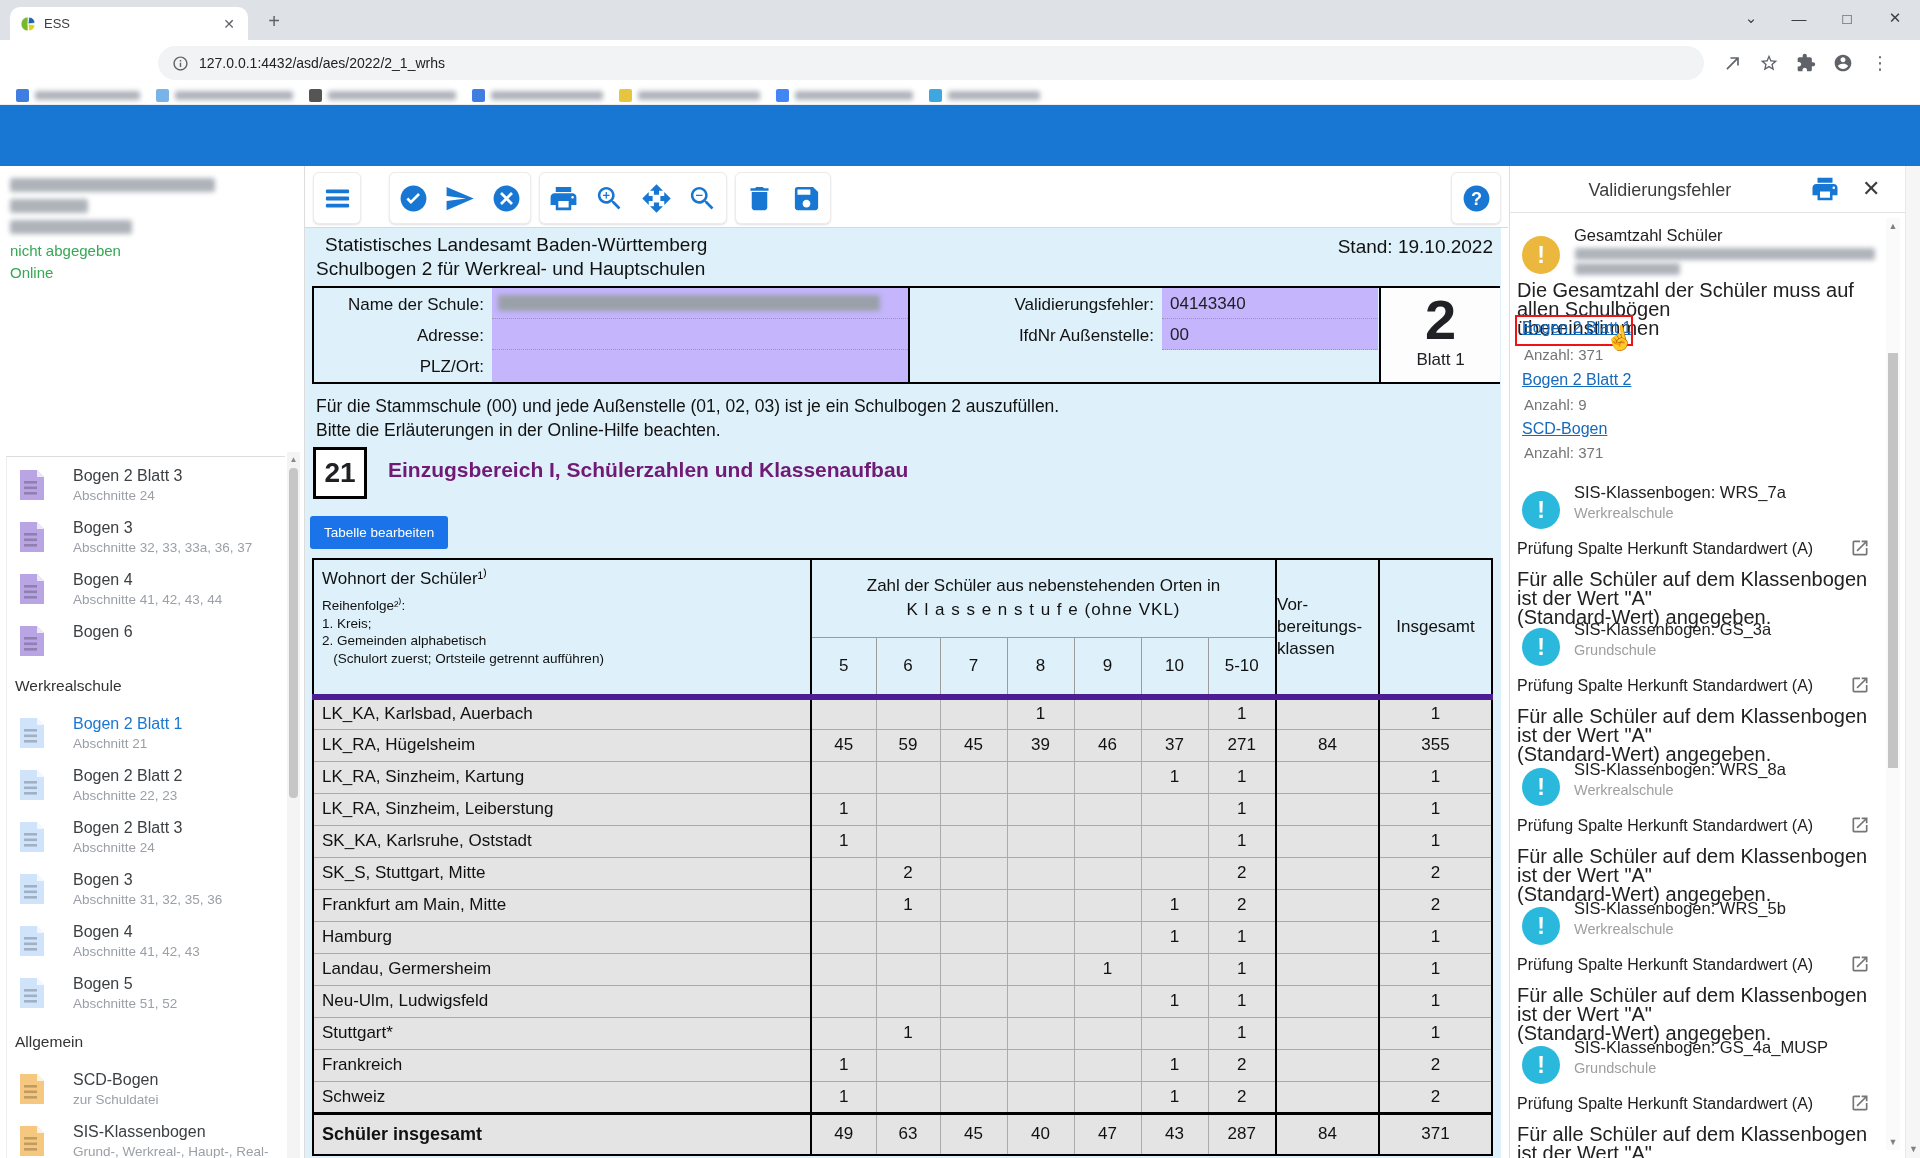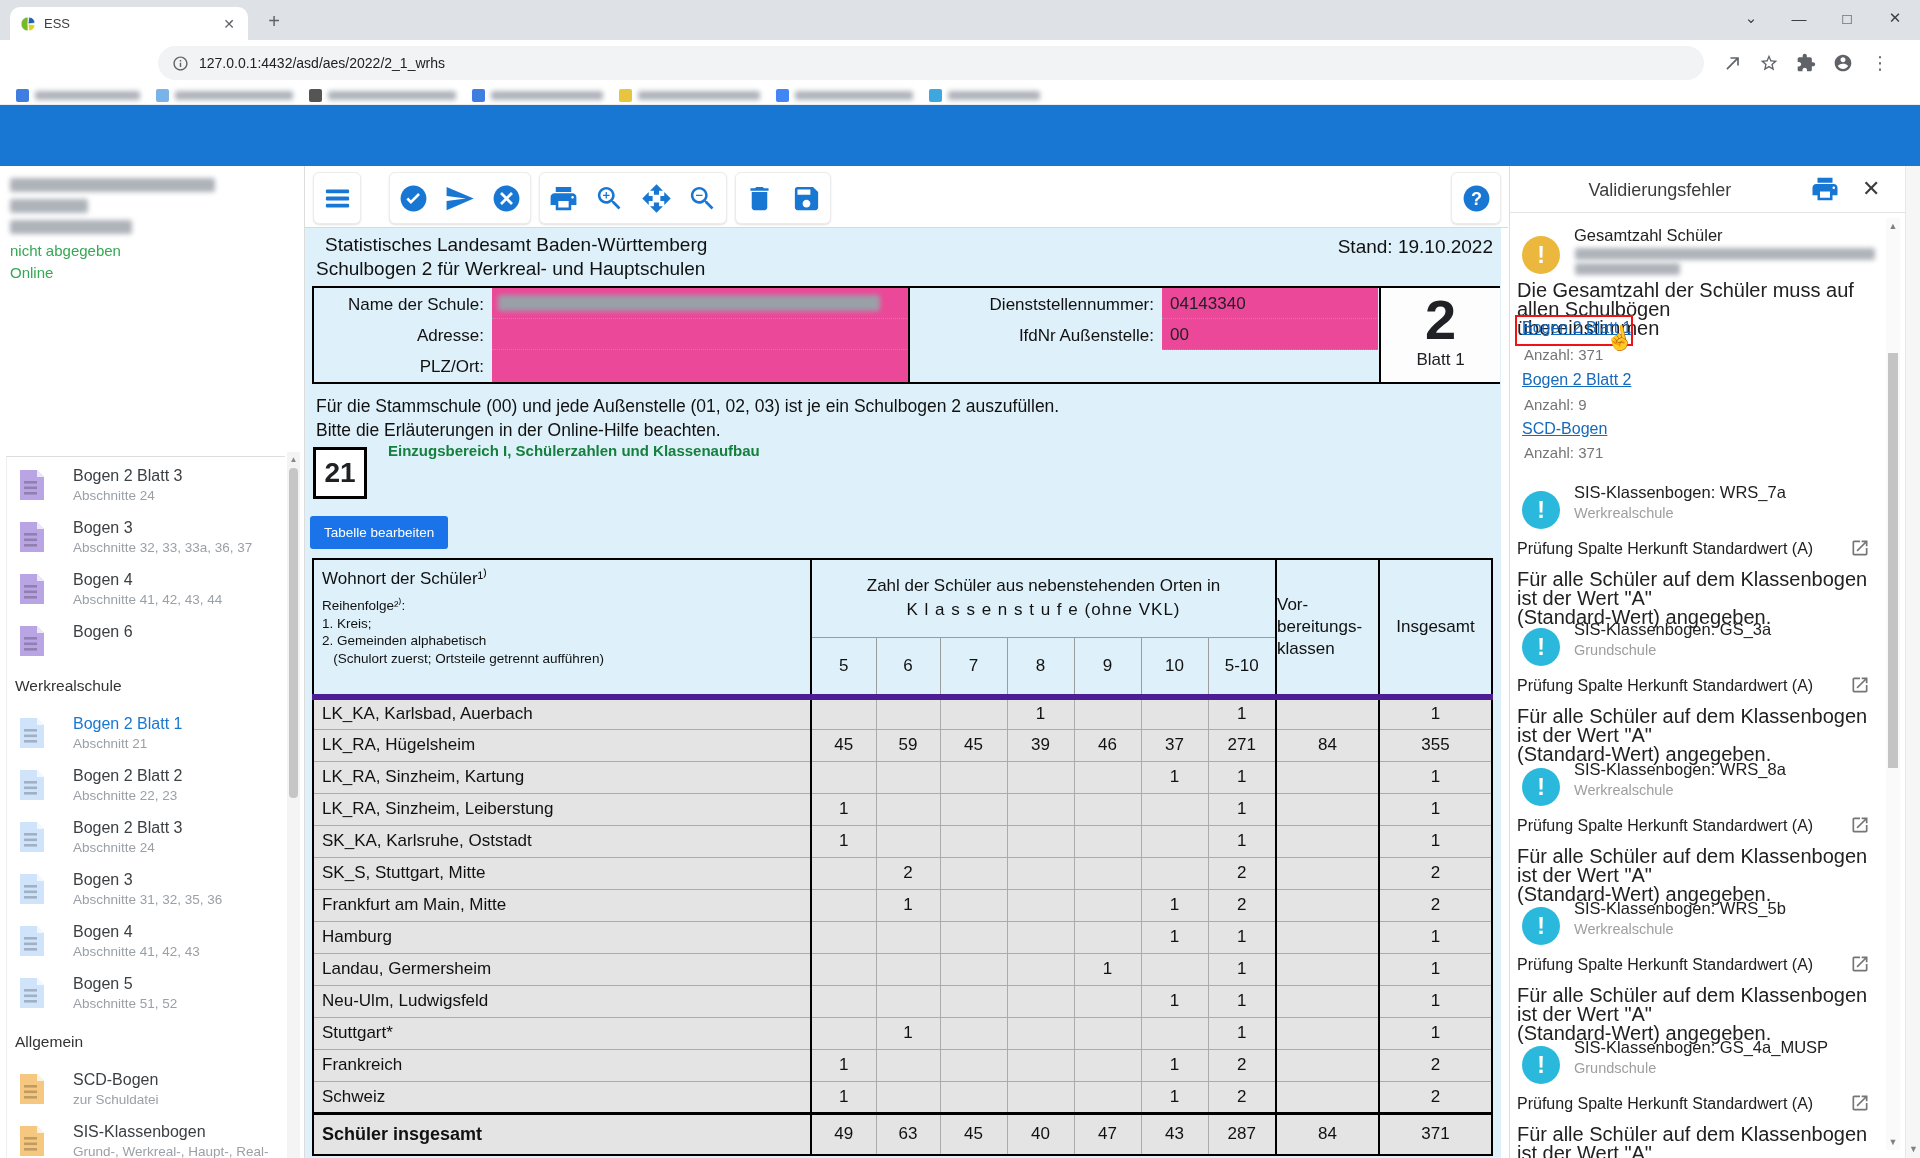--- a/index.html
+++ b/index.html
@@ -56,28 +56,28 @@
          box-shadow:0 1px 2px rgba(0,0,0,.12);display:flex;align-items:center;justify-content:space-around;}
   .tbgrp svg{width:31px;height:31px;fill:#1877d2;}
   #toolbar{position:absolute;left:0;top:0;width:1203px;height:61px;border-bottom:1px solid #d9d9d9;background:#fff;}
 
   
   #panel{left:0;top:62px;width:1196px;height:930px;background:#def0f9;}
   .agency{position:absolute;left:11px;font-size:19px;color:#111;}
   #stand{position:absolute;right:8px;top:8px;font-size:19px;color:#111;}
   #schoolbox{position:absolute;left:7px;top:58px;width:1188px;height:98px;border:2px solid #000;box-sizing:border-box;}
   .fb-label{position:absolute;font-size:17px;color:#111;text-align:right;}
-  .fb-input{position:absolute;background:#ec4899;border-bottom:1px dotted #9a9a9a;box-sizing:border-box;}
+  .fb-input{position:absolute;background:#c4b5fd;border-bottom:1px dotted #9a9a9a;box-sizing:border-box;}
   #sheetcell{position:absolute;left:1065px;top:0;width:119px;height:94px;background:#fdfdfd;border-left:2px solid #000;text-align:center;}
   #sheetcell .num{font-size:56px;font-weight:bold;line-height:60px;margin-top:2px;}
   #sheetcell .lbl{font-size:17px;}
   .instr{position:absolute;left:11px;font-size:17.5px;color:#111;}
   #secnum{position:absolute;left:8px;top:219px;width:48px;height:46px;border:3px solid #000;background:#fff;
           font-size:28px;font-weight:bold;display:flex;align-items:center;justify-content:center;}
-  #sectitle{position:absolute;left:83px;top:214px;font-size:15px;font-weight:bold;color:#15803d;}
+  #sectitle{position:absolute;left:83px;top:230px;font-size:21px;font-weight:bold;color:#701a75;}
   #editbtn{position:absolute;left:5px;top:288px;height:33px;padding:0 14px;background:#1a73e8;color:#fff;
            font-size:13.5px;border:none;border-radius:3px;display:flex;align-items:center;}
 
   
   #dtable{position:absolute;left:7px;top:330px;border-collapse:collapse;table-layout:fixed;
           border:2px solid #000;font-size:17px;color:#111;}
   #dtable th,#dtable td{padding:0;box-sizing:border-box;}
   #dtable .hd{background:transparent;font-weight:normal;vertical-align:middle;}
   #dtable .grp{height:78px;border-bottom:1px solid #9c9c9c;text-align:center;line-height:24px;}
   #dtable .num-h{height:60px;text-align:center;border-left:1px solid #9c9c9c;}
@@ -487,21 +487,21 @@
     <div id="schoolbox">
       <div class="fb-label" style="left:10px;top:7px;width:160px;">Name der Schule:</div>
       <div class="fb-label" style="left:10px;top:38px;width:160px;">Adresse:</div>
       <div class="fb-label" style="left:10px;top:69px;width:160px;">PLZ/Ort:</div>
       <div class="fb-input" style="left:178px;top:0;width:416px;height:31px;">
         <div class="blur" style="position:absolute;left:6px;top:7px;width:382px;height:16px;background:#9aa0a8;"></div>
       </div>
       <div class="fb-input" style="left:178px;top:31px;width:416px;height:31px;"></div>
       <div class="fb-input" style="left:178px;top:62px;width:416px;height:32px;border-bottom:none;"></div>
       <div style="position:absolute;left:594px;top:0;height:94px;border-left:2px solid #000;"></div>
-      <div class="fb-label" style="left:600px;top:7px;width:240px;">Dienststellennummer:</div>
+      <div class="fb-label" style="left:600px;top:7px;width:240px;">Validierungsfehler:</div>
       <div class="fb-label" style="left:600px;top:38px;width:240px;">IfdNr Außenstelle:</div>
       <div class="fb-input" style="left:848px;top:0;width:216px;height:31px;font-size:17px;padding:6px 0 0 8px;">04143340</div>
       <div class="fb-input" style="left:848px;top:31px;width:216px;height:31px;font-size:17px;padding:6px 0 0 8px;">00</div>
       <div id="sheetcell">
         <div class="num">2</div>
         <div class="lbl">Blatt 1</div>
       </div>
     </div>
 
     <div class="instr" style="top:168px;">Für die Stammschule (00) und jede Außenstelle (01, 02, 03) ist je ein Schulbogen 2 auszufüllen.</div>

